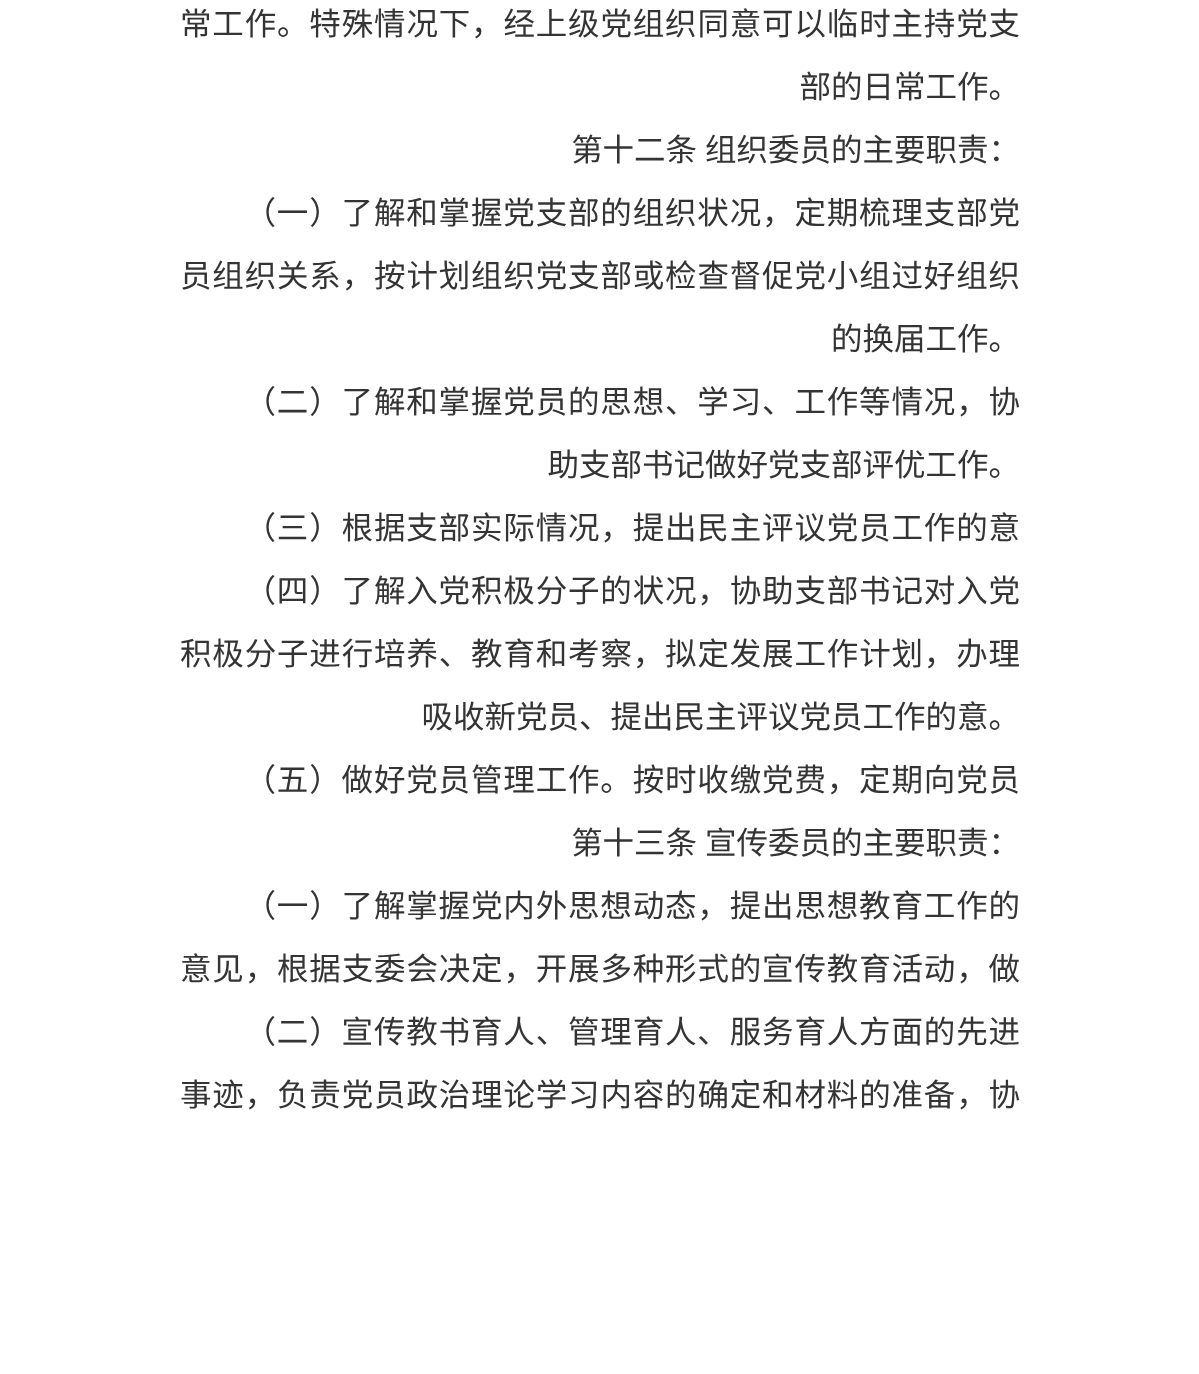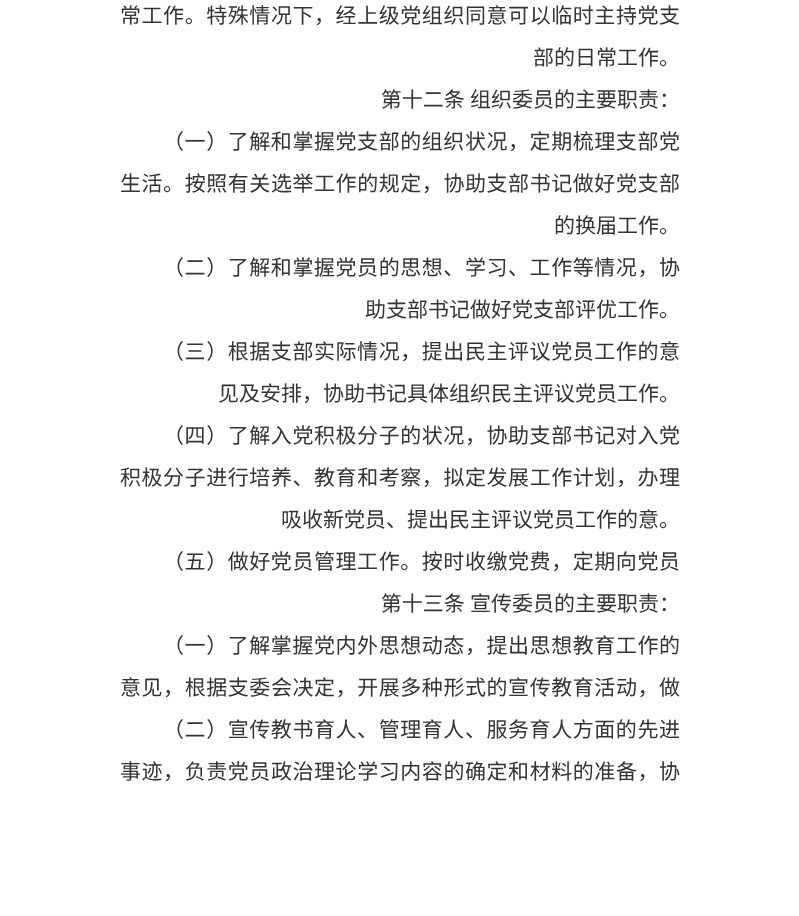--- a/index.html
+++ b/index.html
@@ -41,26 +41,25 @@
 </style>
 </head>
 <body>
 
 <div class="page">
   <div class="text-block">
       <div class="line j">常工作。特殊情况下，经上级党组织同意可以临时主持党支</div>
       <div class="line">部的日常工作。</div>
       <div class="line i">第十二条 组织委员的主要职责：</div>
       <div class="line j i">（一）了解和掌握党支部的组织状况，定期梳理支部党</div>
-      <div class="line j">生活。按照有关选举工作的规定，协助支部书记做好党支部</div>
+      <div class="line j">员组织关系，按计划组织党支部或检查督促党小组过好组织</div>
       <div class="line">的换届工作。</div>
       <div class="line j i">（二）了解和掌握党员的思想、学习、工作等情况，协</div>
       <div class="line">助支部书记做好党支部评优工作。</div>
       <div class="line j i">（三）根据支部实际情况，提出民主评议党员工作的意</div>
-      <div class="line">见及安排，协助书记具体组织民主评议党员工作。</div>
       <div class="line j i">（四）了解入党积极分子的状况，协助支部书记对入党</div>
       <div class="line j">积极分子进行培养、教育和考察，拟定发展工作计划，办理</div>
       <div class="line">吸收新党员、提出民主评议党员工作的意。</div>
       <div class="line j i">（五）做好党员管理工作。按时收缴党费，定期向党员</div>
       <div class="line i">第十三条 宣传委员的主要职责：</div>
       <div class="line j i">（一）了解掌握党内外思想动态，提出思想教育工作的</div>
       <div class="line j">意见，根据支委会决定，开展多种形式的宣传教育活动，做</div>
       <div class="line j i">（二）宣传教书育人、管理育人、服务育人方面的先进</div>
       <div class="line j">事迹，负责党员政治理论学习内容的确定和材料的准备，协</div>
     </div>

